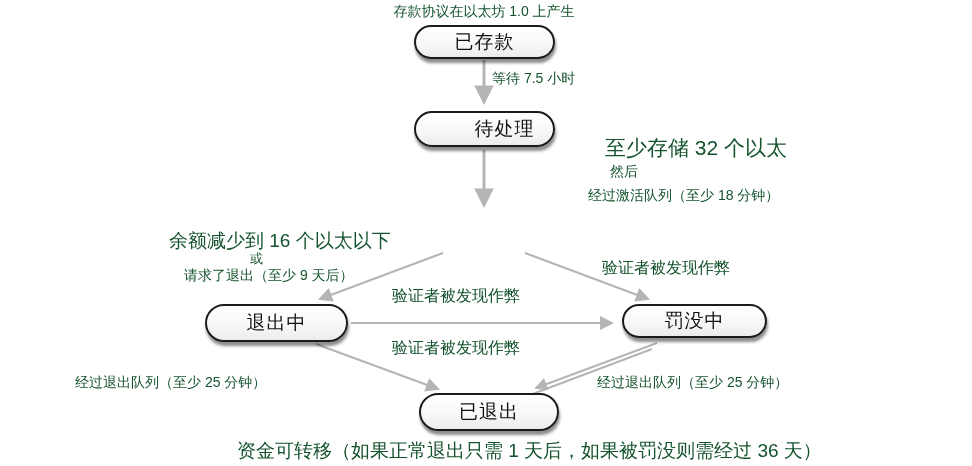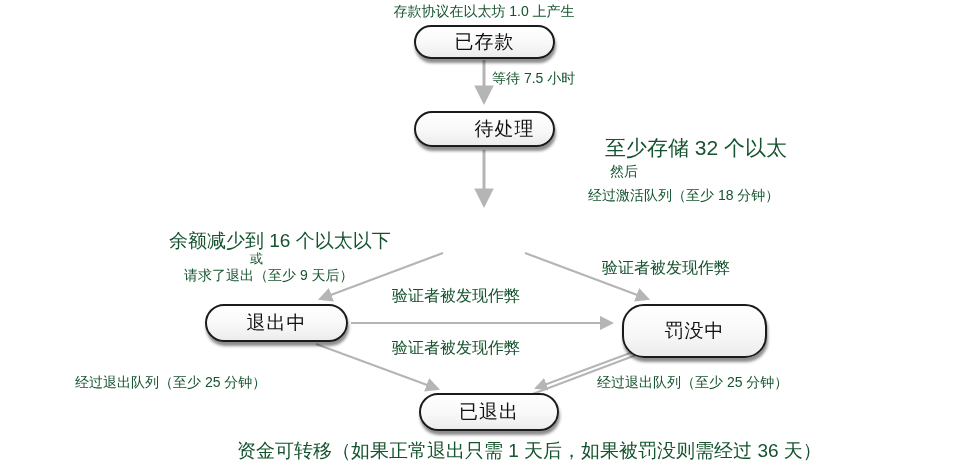--- a/index.html
+++ b/index.html
@@ -46,21 +46,21 @@
 
   <div class="lbl f14 center" style="left:352px; top:3px; width:264px;">存款协议在以太坊 1.0 上产生</div>
 
   <div class="node" style="left:414px; top:25px;  width:141px; height:34px;">已存款</div>
 
   <div class="node" style="left:414px; top:111px; width:141px; height:36px;padding-left:40px;">待处理</div>
 
 
   <div class="node" style="left:205px; top:304px; width:143px; height:38px;">退出中</div>
 
-  <div class="node" style="left:622px; top:304px; width:145px; height:54px;">罚没中</div>
+  <div class="node" style="left:622px; top:304px; width:145px; height:34px;">罚没中</div>
 
   <div class="node" style="left:419px; top:393px; width:140px; height:38px;">已退出</div>
 
   <div class="lbl f14" style="left:492px; top:70px;">等待 7.5 小时</div>
 
   <div class="lbl f21" style="left:557px; top:134px;">至少存储 32 个以太</div>
 
   <div class="lbl f14" style="left:610px; top:163px;">然后</div>
 
   <div class="lbl f14" style="left:588px; top:187px;">经过激活队列（至少 18 分钟）</div>

